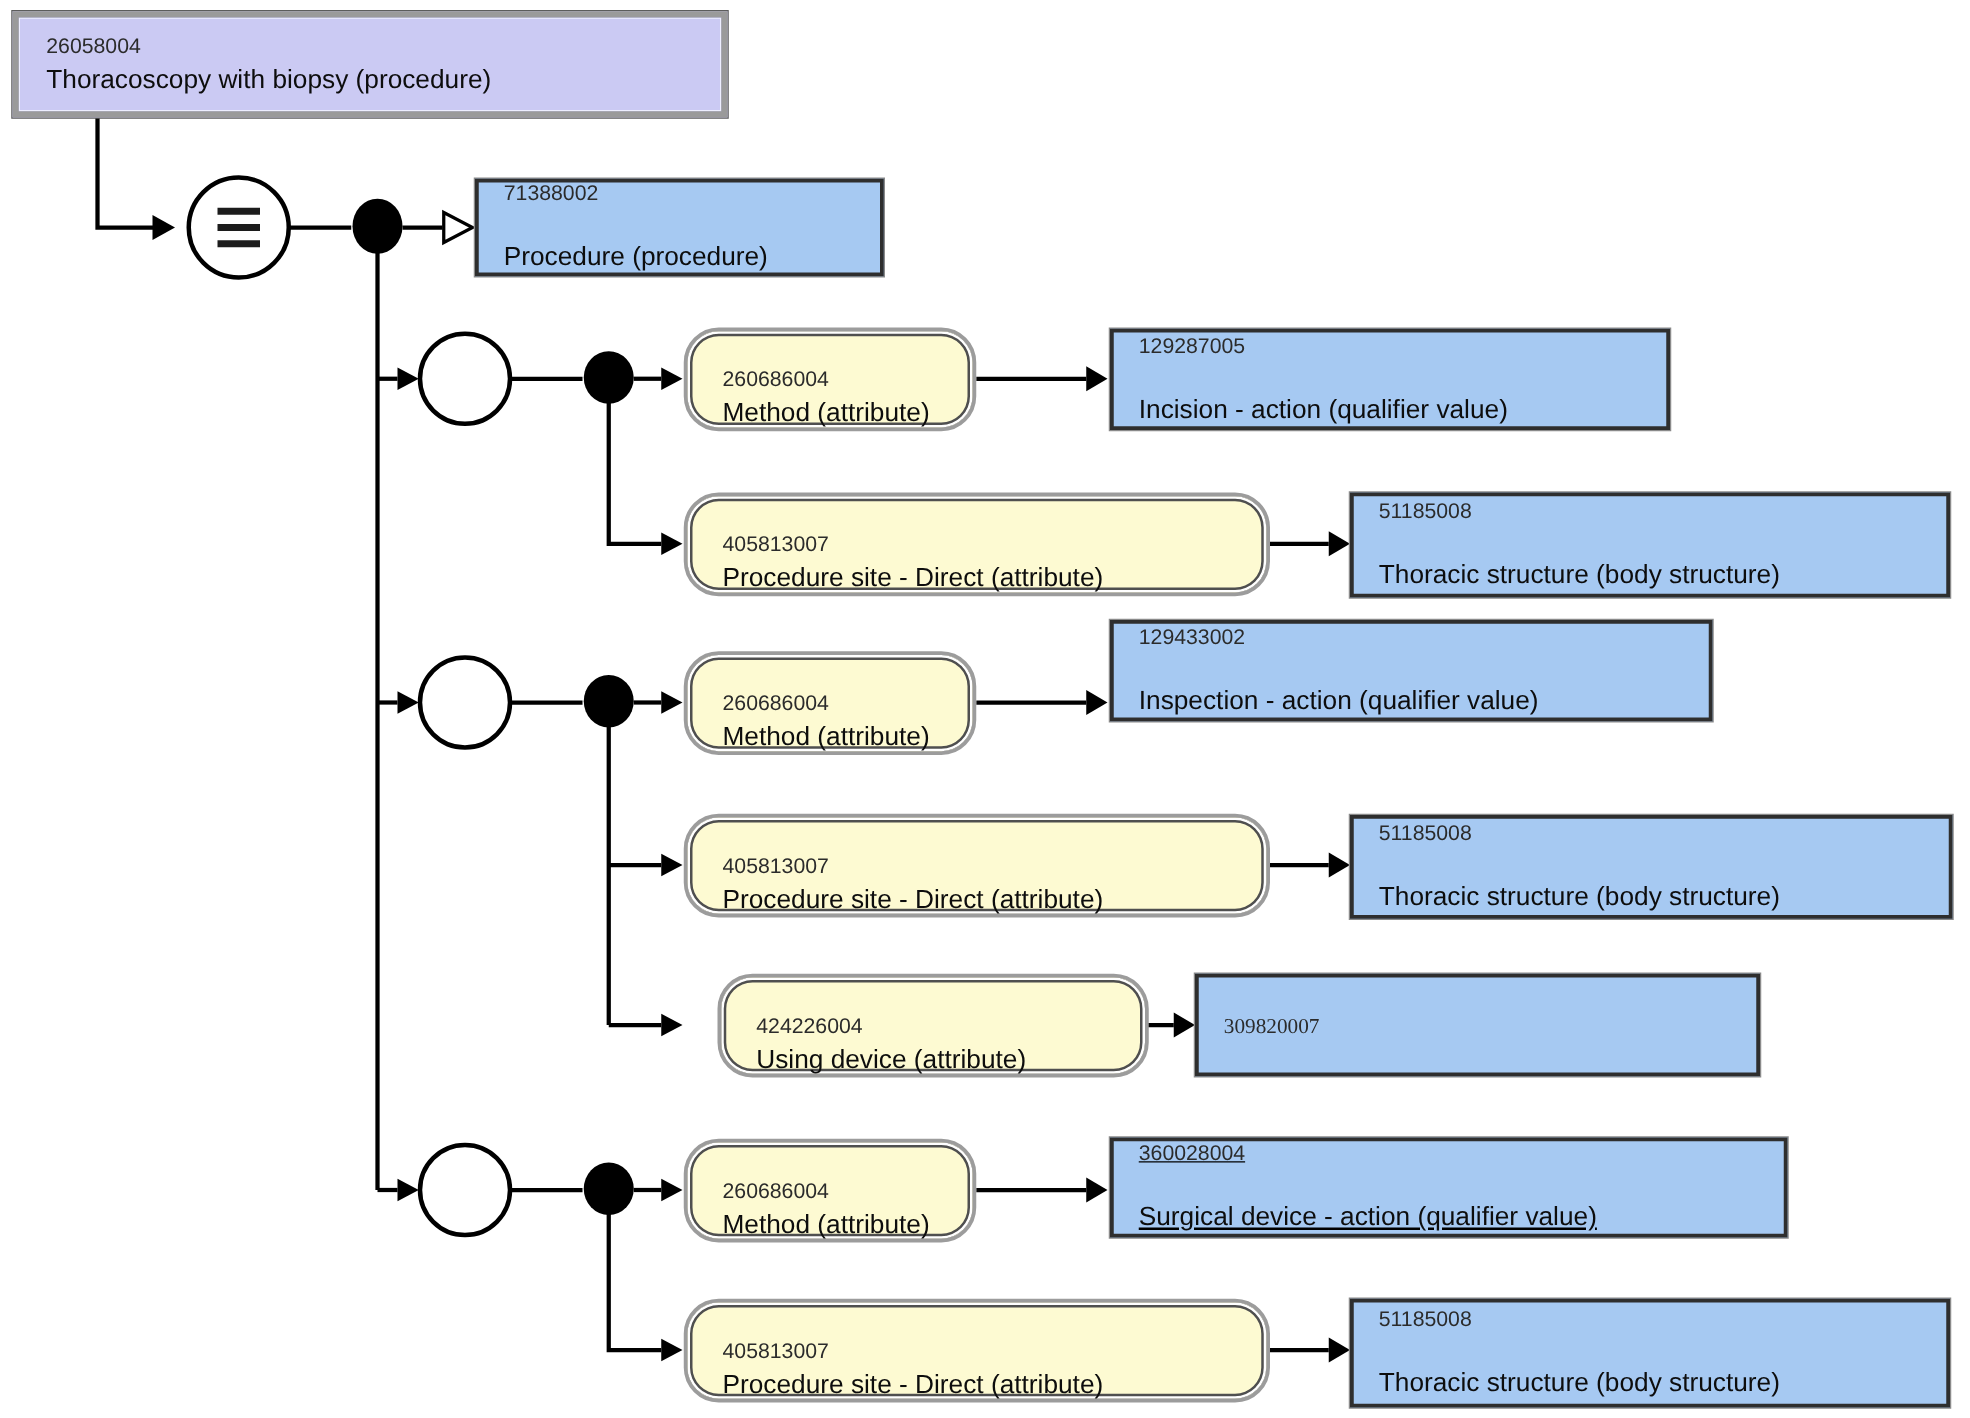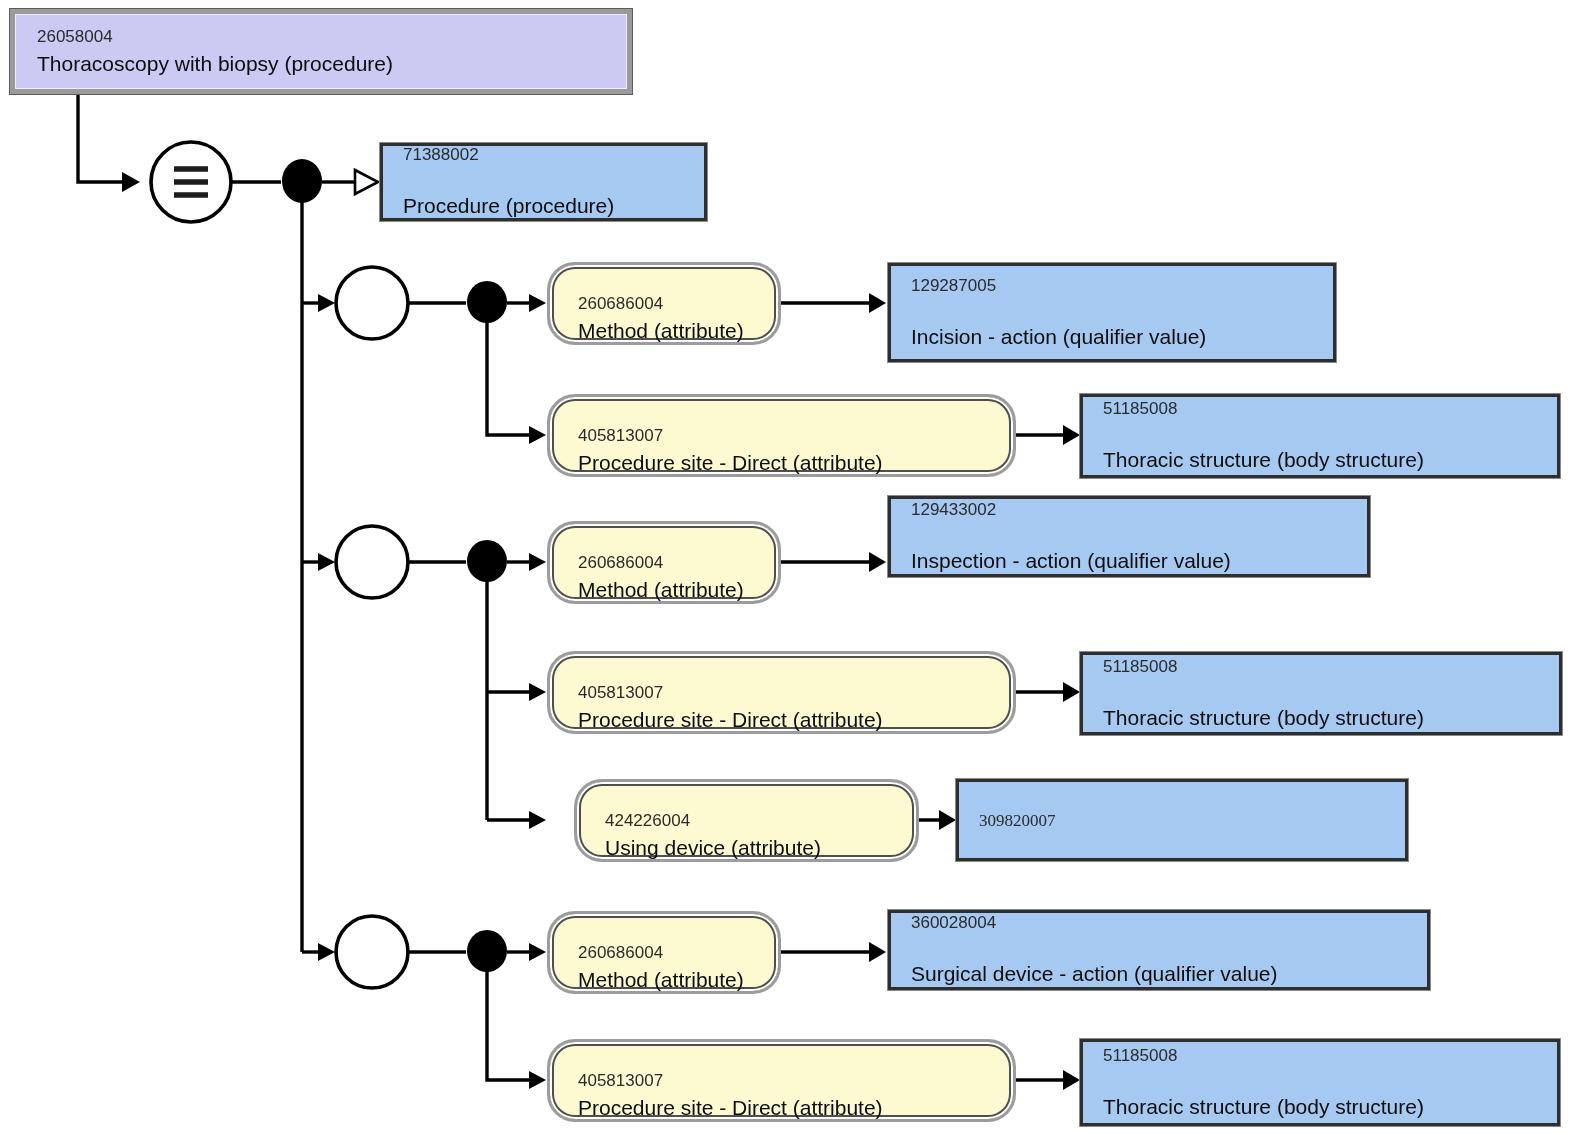--- a/index.html
+++ b/index.html
@@ -119,35 +119,35 @@
     <ellipse cx="302" cy="181" rx="20" ry="22" fill="#000"></ellipse>
     <ellipse cx="487" cy="302" rx="20" ry="21" fill="#000"></ellipse>
     <ellipse cx="487" cy="561" rx="20" ry="21" fill="#000"></ellipse>
     <ellipse cx="487" cy="951" rx="20" ry="21" fill="#000"></ellipse>
 
     <circle cx="372" cy="303" r="36" fill="#fff" stroke="#000" stroke-width="3.6"></circle>
     <circle cx="372" cy="562" r="36" fill="#fff" stroke="#000" stroke-width="3.6"></circle>
     <circle cx="372" cy="952" r="36" fill="#fff" stroke="#000" stroke-width="3.6"></circle>
   </svg>
 
-  <div class="node concept-defined" style="left:10px; top:9px; width:622px; height:85px;">
+  <div class="node concept-defined" style="left:10px; top:9px; width:572px; height:85px;">
     <span class="sct-id">26058004</span>
     <span class="sct-term">Thoracoscopy with biopsy (procedure)</span>
   </div>
 
   <div class="node concept-plain" style="left:380px; top:143px; width:327px; height:78px;">
     <span class="sct-id">71388002</span>
     <span class="sct-term">Procedure (procedure)</span>
   </div>
 
   <div class="node attr-node" style="left:547px; top:262px; width:234px; height:83px;">
     <span class="sct-id">260686004</span>
     <span class="sct-term">Method (attribute)</span>
   </div>
-  <div class="node concept-plain" style="left:888px; top:263px; width:448px; height:99px;">
+  <div class="node concept-plain" style="left:888px; top:263px; width:448px; height:81px;">
     <span class="sct-id">129287005</span>
     <span class="sct-term">Incision - action (qualifier value)</span>
   </div>
   <div class="node attr-node" style="left:547px; top:394px; width:469px; height:83px;">
     <span class="sct-id">405813007</span>
     <span class="sct-term">Procedure site - Direct (attribute)</span>
   </div>
   <div class="node concept-plain" style="left:1080px; top:394px; width:480px; height:84px;">
     <span class="sct-id">51185008</span>
     <span class="sct-term">Thoracic structure (body structure)</span>
@@ -174,21 +174,21 @@
     <span class="sct-term">Using device (attribute)</span>
   </div>
   <div class="node concept-plain" style="left:956px; top:779px; width:452px; height:82px;font-family:Liberation Serif, serif;">
     <span class="sct-id">309820007</span>
   </div>
 
   <div class="node attr-node" style="left:547px; top:911px; width:234px; height:83px;">
     <span class="sct-id">260686004</span>
     <span class="sct-term">Method (attribute)</span>
   </div>
-  <div class="node concept-plain" style="left:888px; top:910px; width:542px; height:80px;">
+  <div class="node concept-plain" style="left:888px; top:910px; width:542px; height:80px;text-decoration:underline;">
     <span class="sct-id">360028004</span>
     <span class="sct-term">Surgical device - action (qualifier value)</span>
   </div>
   <div class="node attr-node" style="left:547px; top:1039px; width:469px; height:83px;">
     <span class="sct-id">405813007</span>
     <span class="sct-term">Procedure site - Direct (attribute)</span>
   </div>
   <div class="node concept-plain" style="left:1080px; top:1039px; width:480px; height:87px;">
     <span class="sct-id">51185008</span>
     <span class="sct-term">Thoracic structure (body structure)</span>

